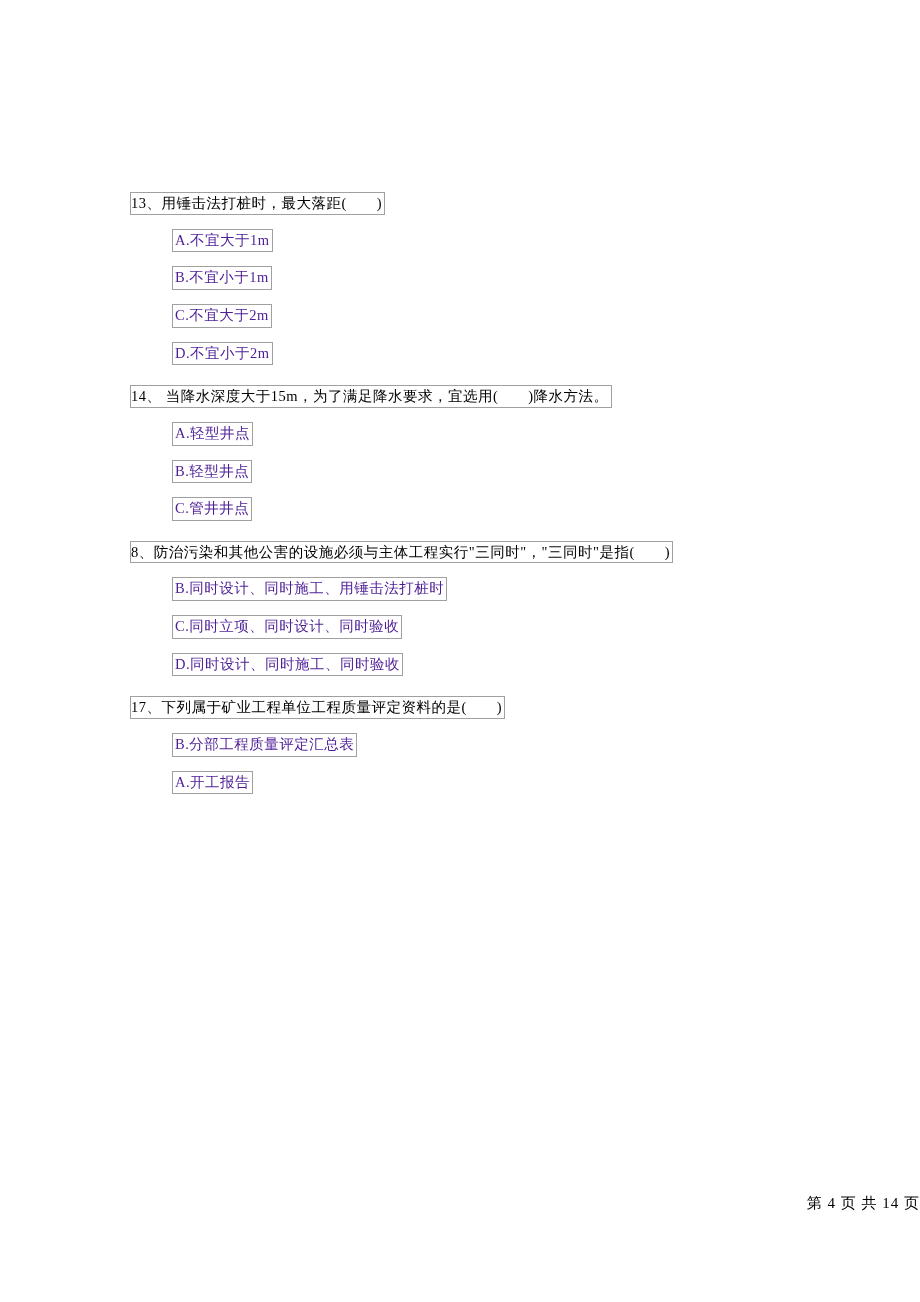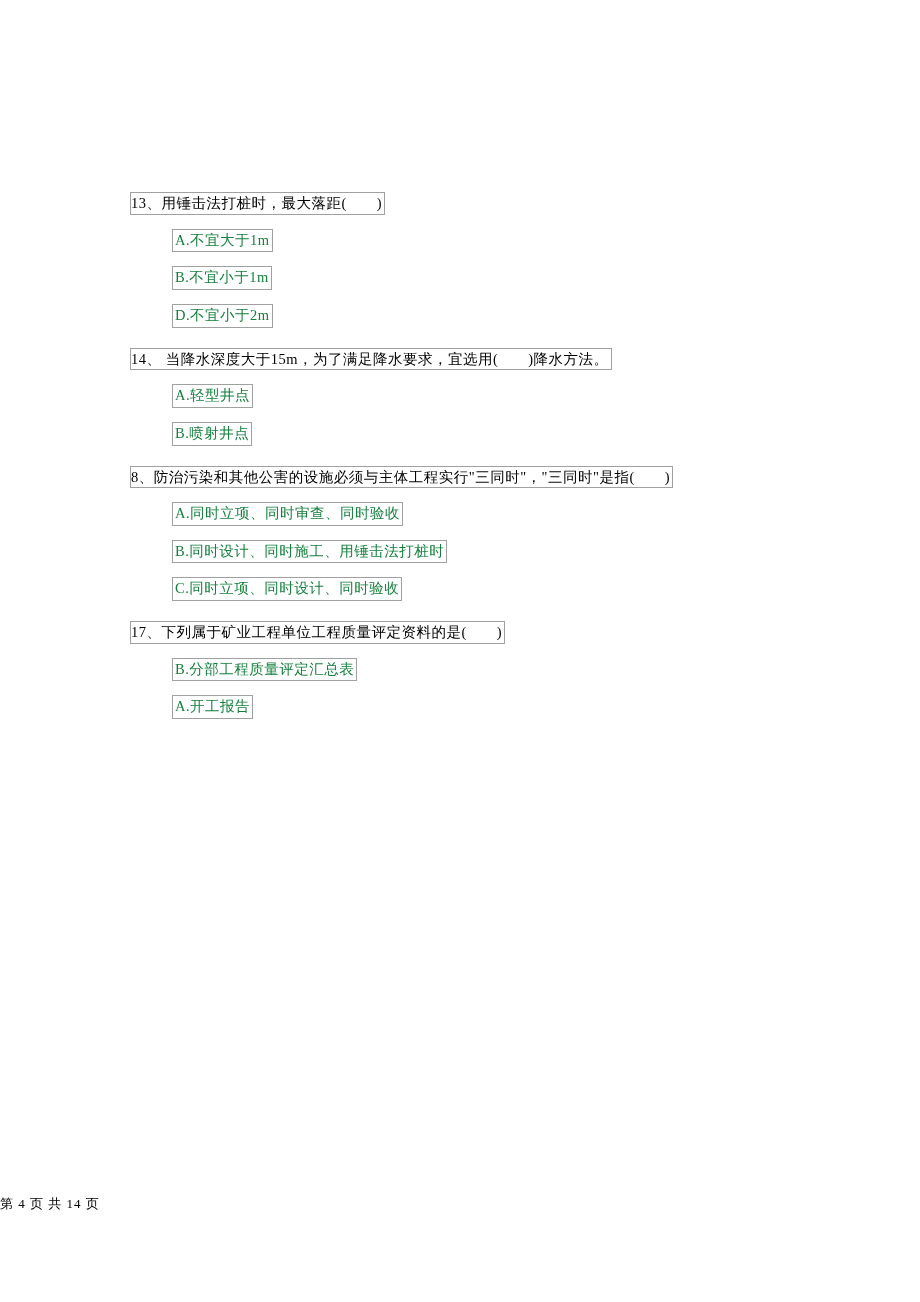--- a/index.html
+++ b/index.html
@@ -29,68 +29,70 @@
       line-height: 1.3;
       letter-spacing: 0.5px;
       margin-bottom: 14px;
       text-align: center;
     }
     .options {
       padding-left: 42px;
     }
     .option {
       font-size: 14.5px;
-      color: #15803d;
+      color: #4c1d95;
       border: 1px solid #a0a0a0;
       display: inline-block;
       padding: 1px 2px 1px 2px;
       line-height: 1.35;
       letter-spacing: 0.5px;
       margin-bottom: 14px;
     }
     .footer {
       position: absolute;
       bottom: 89px;
       left: 0;
       width: 100%;
-      text-align: left;
-      font-size: 13px;
+      text-align: right;
+      font-size: 15px;
       color: #000;
       letter-spacing: 1px;
     }
   </style>
 </head>
 <body>
 
 <div class="page-content">
 
   <div class="question-block">
     <div class="question-text"><span>13、</span><span>用锤击法打桩时，最大落距(　　)</span></div>
     <div class="options">
       <div><span class="option">A.不宜大于1m</span></div>
       <div><span class="option">B.不宜小于1m</span></div>
+      <div><span class="option">C.不宜大于2m</span></div>
       <div><span class="option">D.不宜小于2m</span></div>
     </div>
   </div>
 
   <div class="question-block">
     <div class="question-text"><span>14、</span><span> 当降水深度大于15m，为了满足降水要求，宜选用(　　)降水方法。</span></div>
     <div class="options">
       <div><span class="option">A.轻型井点</span></div>
-      <div><span class="option">B.喷射井点</span></div>
+      <div><span class="option">B.轻型井点</span></div>
+      <div><span class="option">C.管井井点</span></div>
     </div>
   </div>
 
 
   <div class="question-block">
     <div class="question-text"><span>8、</span><span>防治污染和其他公害的设施必须与主体工程实行"三同时"，"三同时"是指(　　)</span></div>
     <div class="options">
-      <div><span class="option">A.同时立项、同时审查、同时验收</span></div>
       <div><span class="option">B.同时设计、同时施工、用锤击法打桩时</span></div>
       <div><span class="option">C.同时立项、同时设计、同时验收</span></div>
+      <div><span class="option">D.同时设计、同时施工、同时验收</span></div>
     </div>
   </div>
 
   <div class="question-block">
     <div class="question-text"><span>17、</span><span>下列属于矿业工程单位工程质量评定资料的是(　　)</span></div>
     <div class="options">
       <div><span class="option">B.分部工程质量评定汇总表</span></div>
       <div><span class="option">A.开工报告</span></div>
     </div>
   </div>

